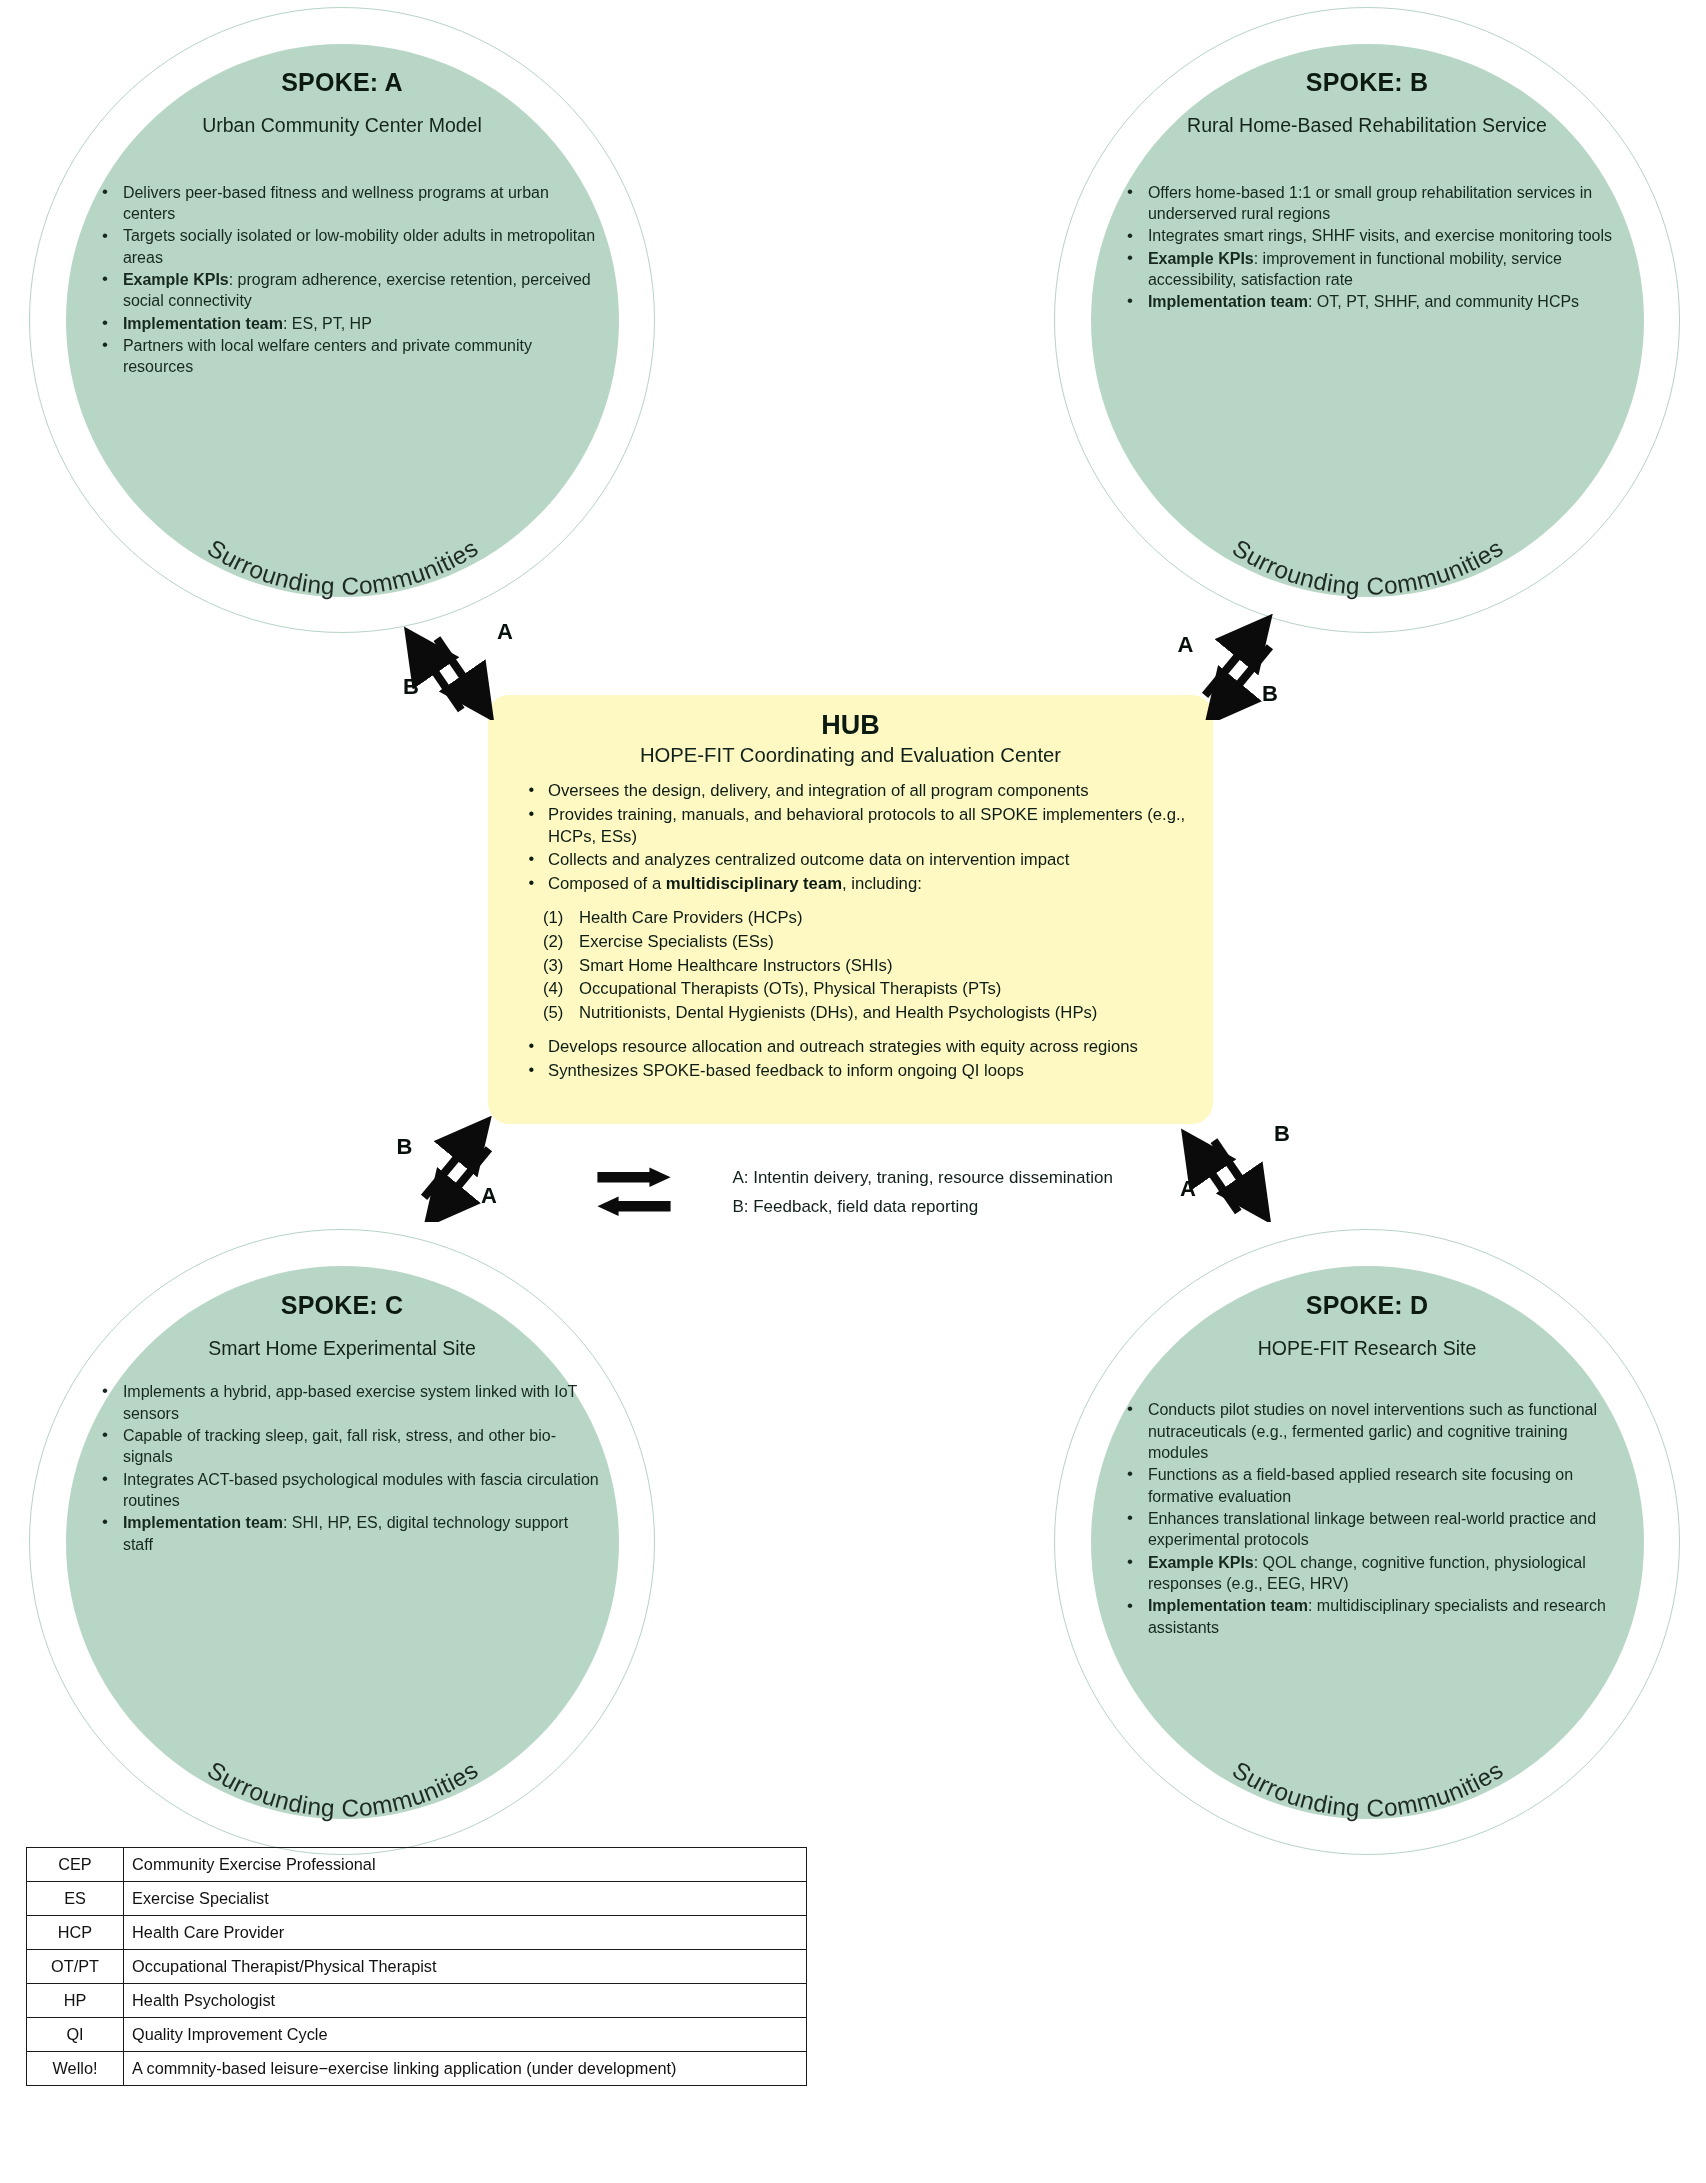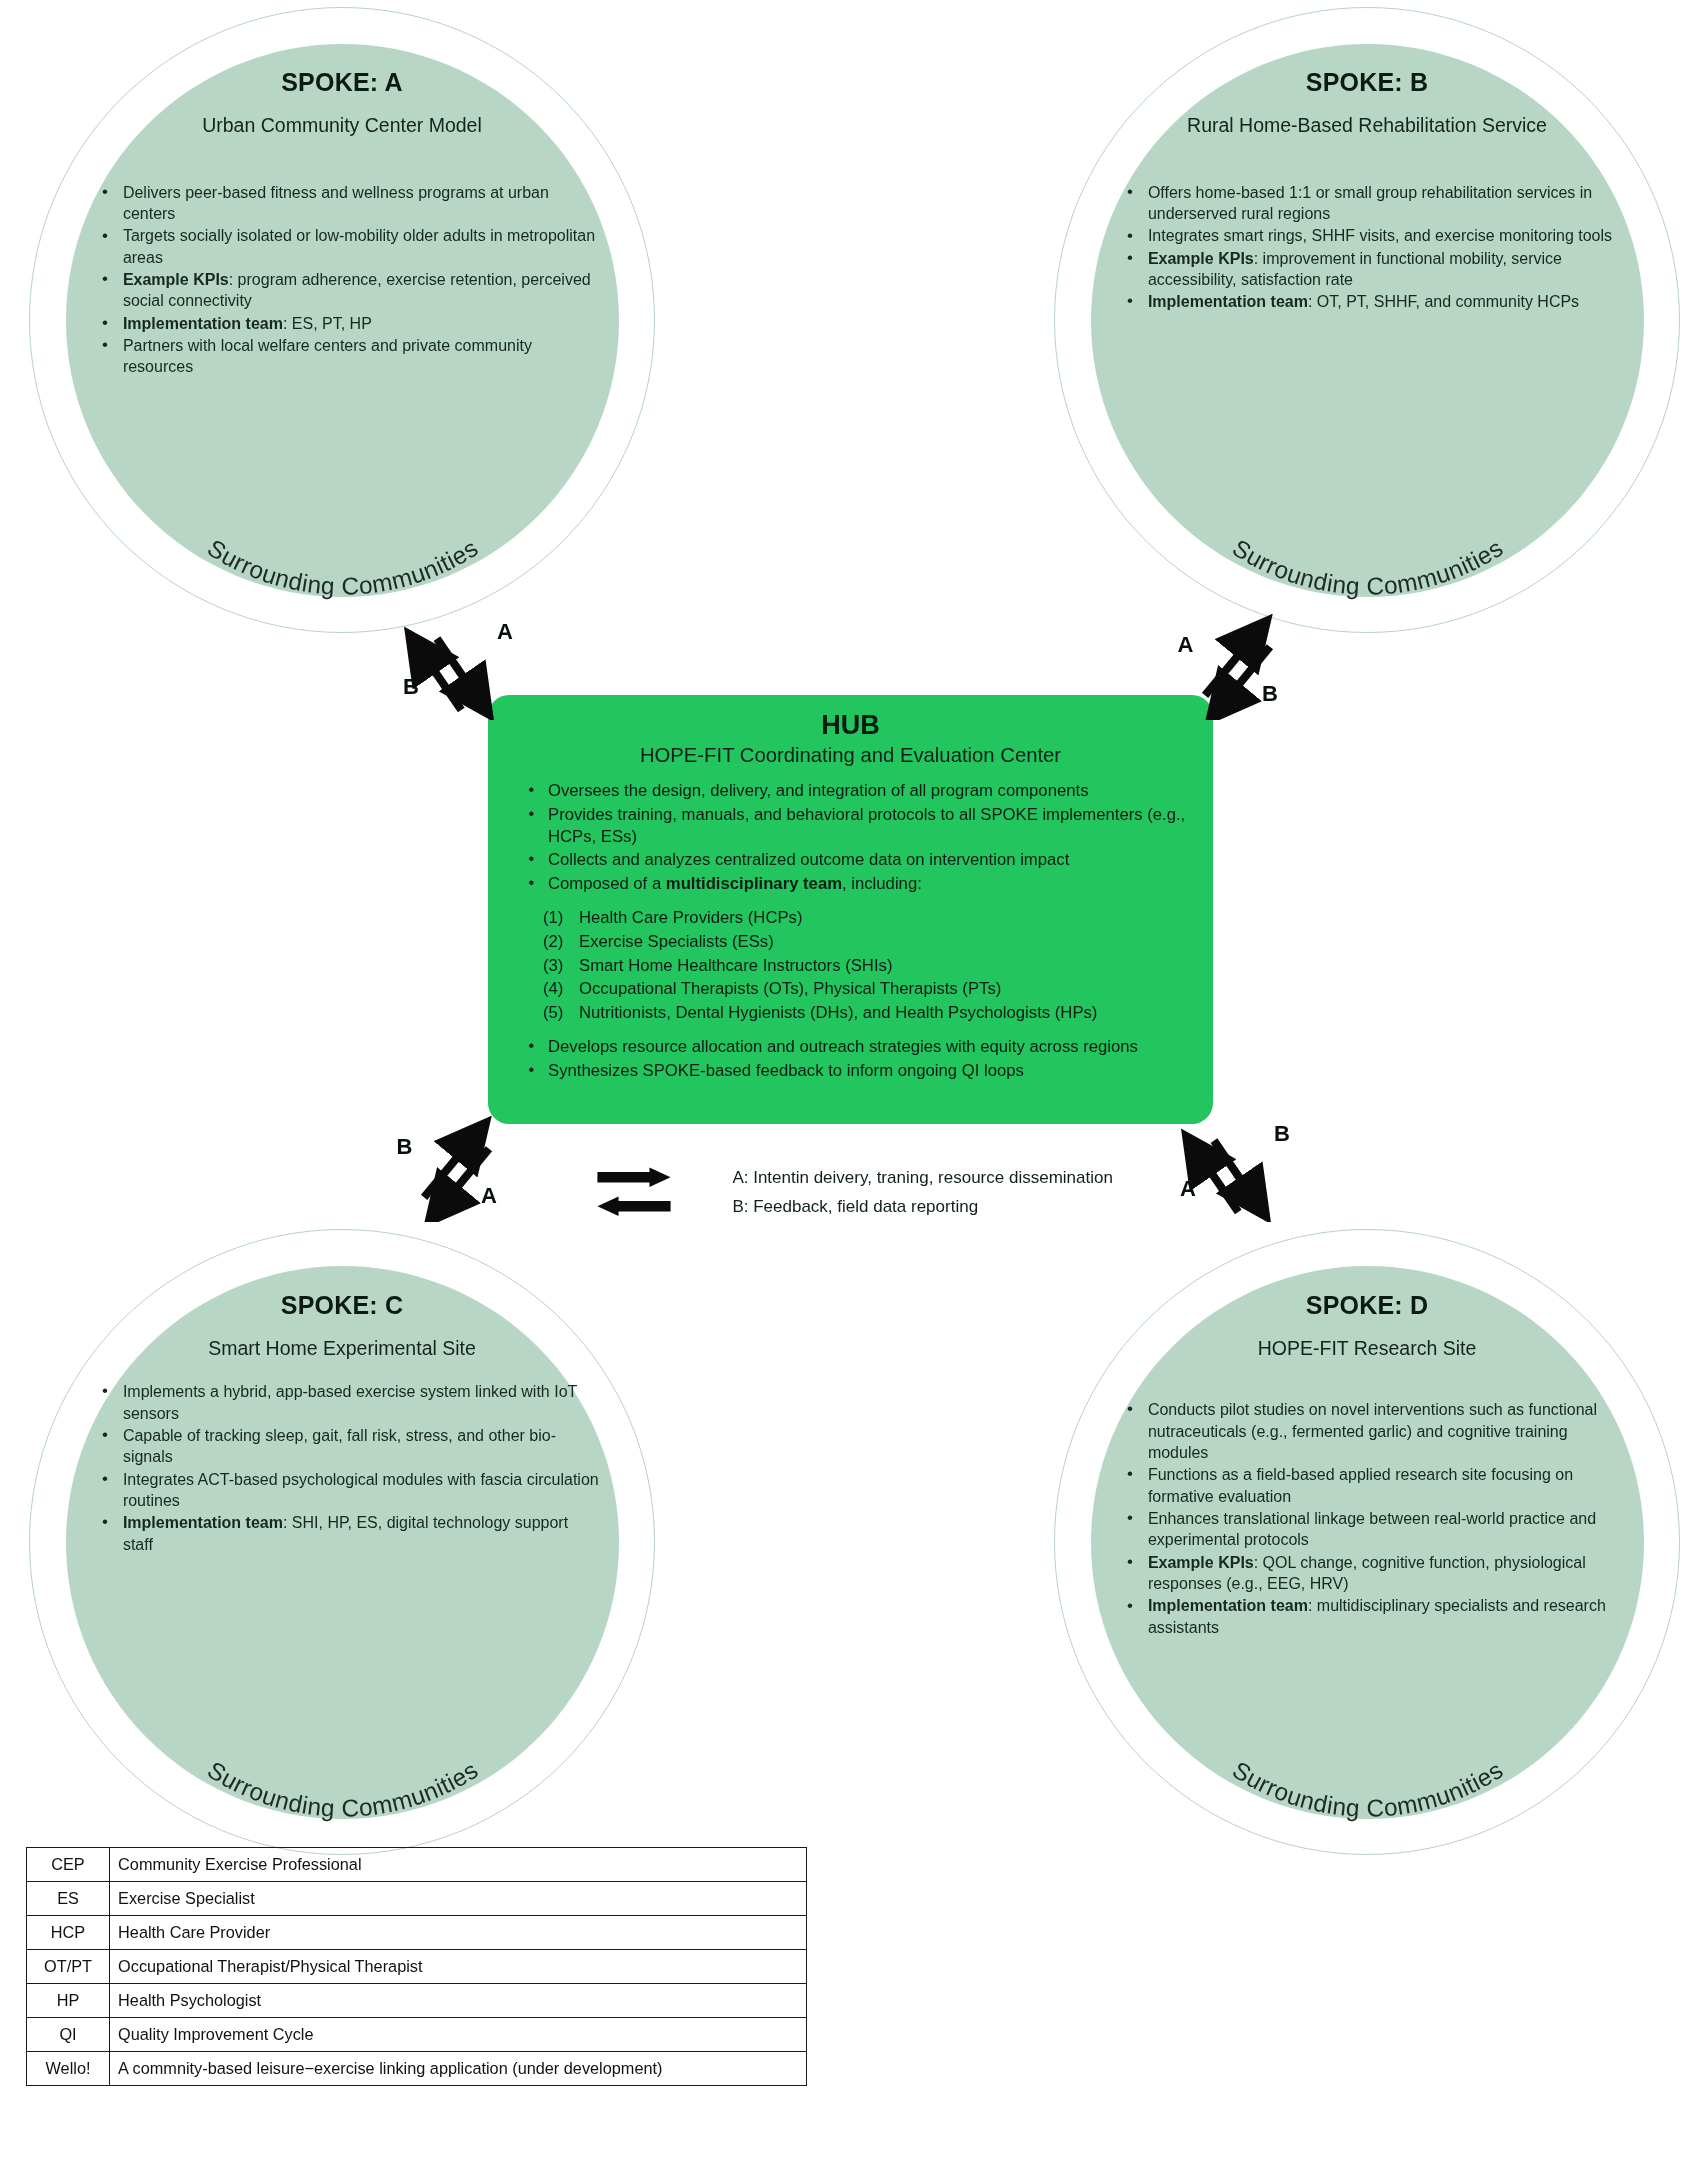--- a/index.html
+++ b/index.html
@@ -46,21 +46,21 @@
   .b { font-weight:bold; }
 
   .arc-label { position:absolute; left:0; top:0; width:626px; height:626px;
                pointer-events:none; }
   .arc-label text { font-family:"Liberation Sans", sans-serif; font-size:30px;
                     fill:#1d2b24; letter-spacing:.5px; }
 
   
   #hub {
     position:absolute; left:488px; top:695px; width:725px; height:429px;
-    background:#22c55e; border-radius:21px; box-sizing:border-box;
+    background:#fef9c3; border-radius:21px; box-sizing:border-box;
     padding:14.6px 21px 8.1px 21px;
   }
   #hub .hub-title { text-align:center; font-size:27px; font-weight:bold; color:#0b1a12; }
   #hub .hub-sub { text-align:center; font-size:20.3px; margin-top:3.3px; color:#10201a; }
   #hub ul.hub-main {
     margin:13px 0 0 0; padding:0 0 0 39px; list-style:none;
     font-size:16.7px; line-height:1.32; color:#0d1c14;
   }
   #hub ul.hub-main > li { position:relative; margin-bottom:1.6px; }
   #hub ul.hub-main > li:before {
@@ -86,21 +86,21 @@
   #legend .row .ico { width:80px; height:24.4px; flex:0 0 80px; }
   #legend .row .txt { font-size:17px; color:#11201a; margin-left:11.4px; white-space:nowrap; }
 
   
   #abbr { position:absolute; left:26px; top:1847px; width:781px;
           border-collapse:collapse; }
   #abbr td {
     border:1.6px solid #1a1a1a; font-size:16.3px; color:#111; height:33px;
     padding:0 8.1px; line-height:1.2;
   }
-  #abbr td.k { width:76px; text-align:center; padding:0 3px; }
+  #abbr td.k { width:76px; text-align:center; padding:0 10px; }
   #abbr td.v { text-align:left; }
 </style>
 </head>
 <body>
 
 <div class="stage">
 
   <div class="spoke" id="spoke-a" style="left:29px; top:6.5px;">
     <div class="ring"></div>
     <div class="disc"></div>

